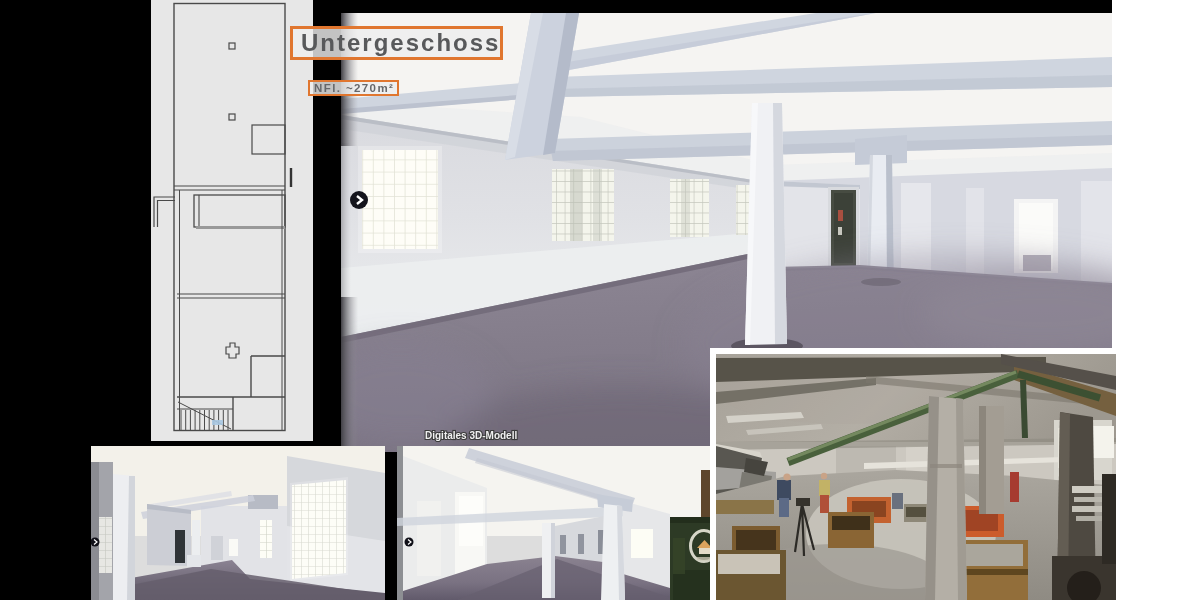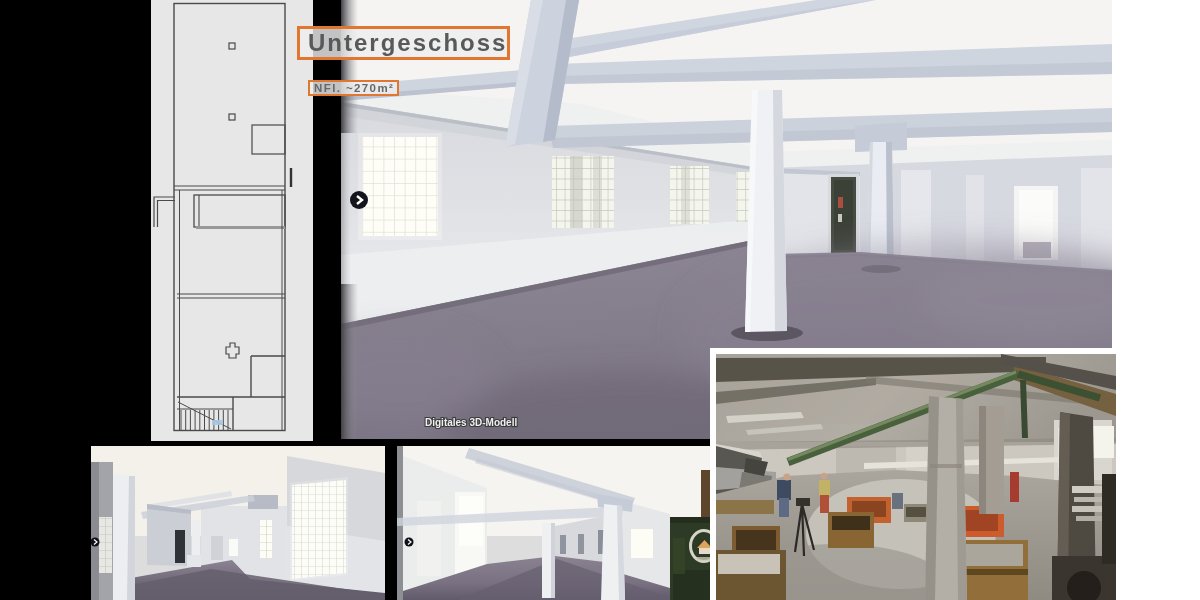--- a/index.html
+++ b/index.html
@@ -54,21 +54,21 @@
 
         <path d="M27,402 L80,429" stroke-width="1"></path>
 
         <path d="M140,168 V187" stroke="#333" stroke-width="2.4"></path>
       </g>
 
       <rect x="61" y="420" width="11" height="5" fill="#a9c8e2" opacity="0.9"></rect>
     </svg>
   </div>
 
-  <div class="abs" style="left:341px;top:0;width:771px;height:439px;background:#4d7c0f;">
+  <div class="abs" style="left:341px;top:13px;width:771px;height:439px;background:#4d7c0f;">
     <svg width="771" height="439" viewBox="0 0 771 439">
       <defs>
         <linearGradient id="mlwall" x1="0" y1="0" x2="0" y2="1">
           <stop offset="0" stop-color="#d9dadf"></stop>
           <stop offset="0.45" stop-color="#e0e1e5"></stop>
           <stop offset="1" stop-color="#eceeef"></stop>
         </linearGradient>
         <linearGradient id="mfloor" x1="0" y1="0" x2="0.18" y2="1">
           <stop offset="0" stop-color="#8e8795"></stop>
           <stop offset="0.5" stop-color="#847d8b"></stop>
@@ -179,21 +179,21 @@
       <polygon points="411,90 417,90 409,332 404,332" fill="#f7f8fa"></polygon>
 
       <rect x="0" y="0" width="17" height="133" fill="url(#mledge)"></rect>
       <rect x="0" y="284" width="17" height="155" fill="url(#mledge)"></rect>
       <rect x="0" y="130" width="10" height="157" fill="url(#mledge)" opacity="0.35"></rect>
 
       <text x="84" y="426" font-size="10" font-weight="bold" fill="#f0f0f0" stroke="#3a3a3a" stroke-width="2.2" paint-order="stroke" font-family="Liberation Sans, sans-serif">Digitales 3D-Modell</text>
     </svg>
   </div>
 
-  <div class="abs" style="left:297px;top:26px;width:207px;height:28px;background:rgba(238,238,238,0.82);border:3px solid #e0762f;padding:0;">
+  <div class="abs" style="left:290px;top:26px;width:207px;height:28px;background:rgba(238,238,238,0.82);border:3px solid #e0762f;padding:0;">
     <div style="font-size:24px;font-weight:bold;color:#58595b;line-height:27px;padding-left:8px;letter-spacing:2px;">Untergeschoss</div>
   </div>
 
   <div class="abs" style="left:308px;top:80px;width:87px;height:12px;background:rgba(238,238,238,0.82);border:2px solid #e0762f;">
     <div style="font-size:11.5px;font-weight:bold;color:#66676a;line-height:12px;padding-left:4px;letter-spacing:1.4px;">NFl. ~270m²</div>
   </div>
 
   <div class="abs" style="left:350px;top:191px;width:18px;height:18px;border-radius:50%;background:#14141c;">
     <svg width="18" height="18">
         <path d="M7,5 L12,9 L7,13" stroke="#fff" stroke-width="2.4" fill="none"></path>

